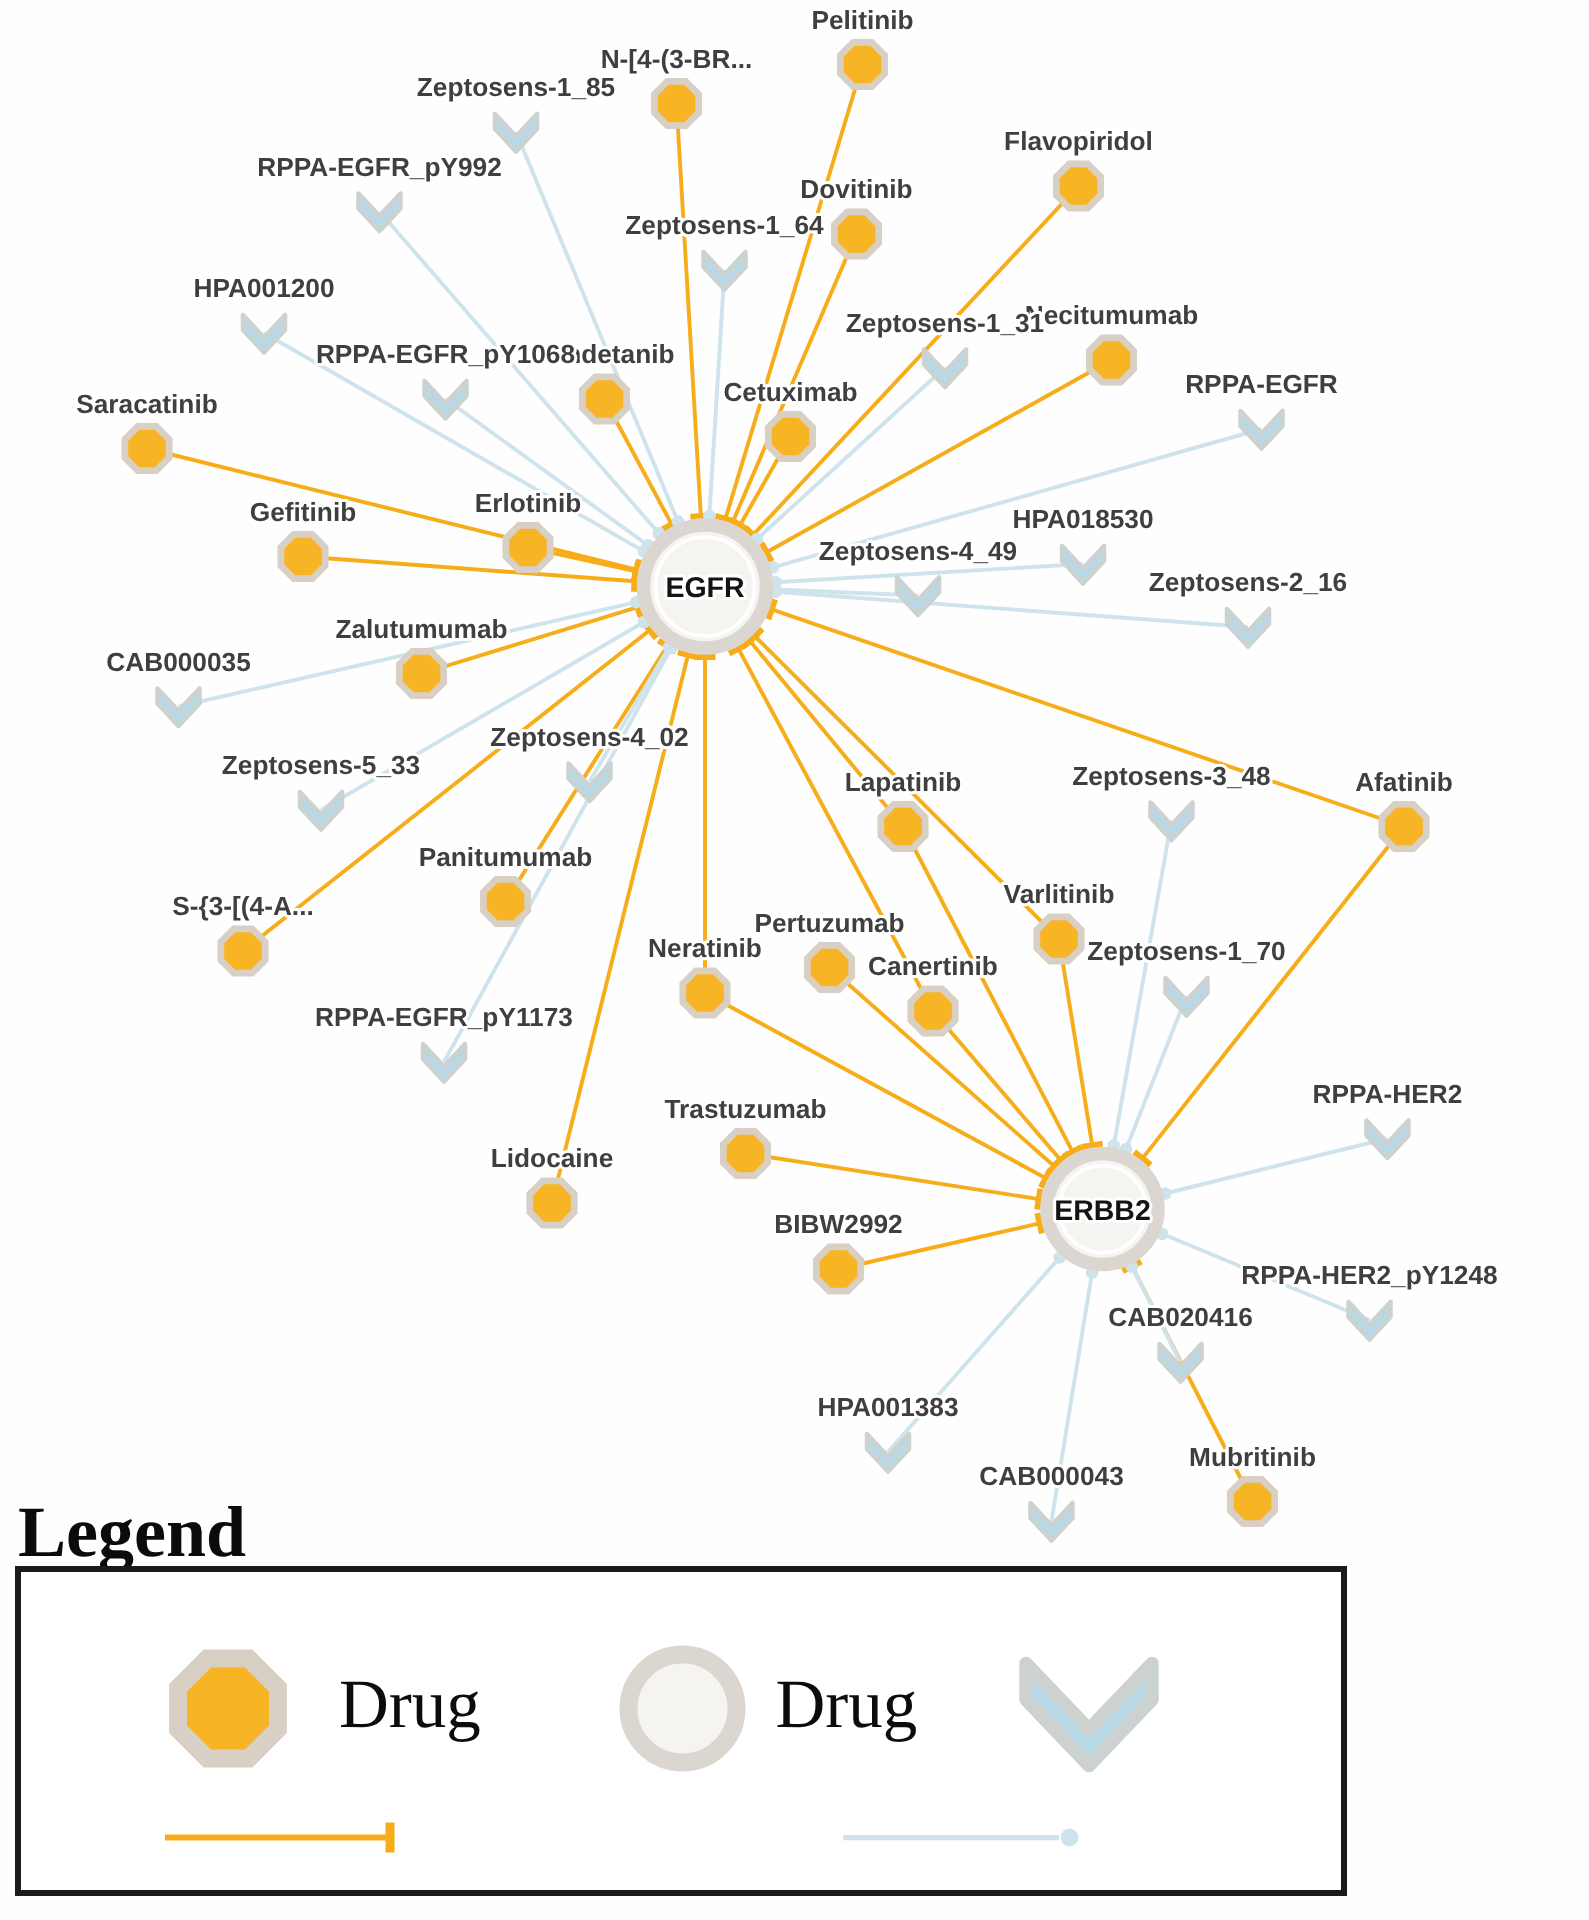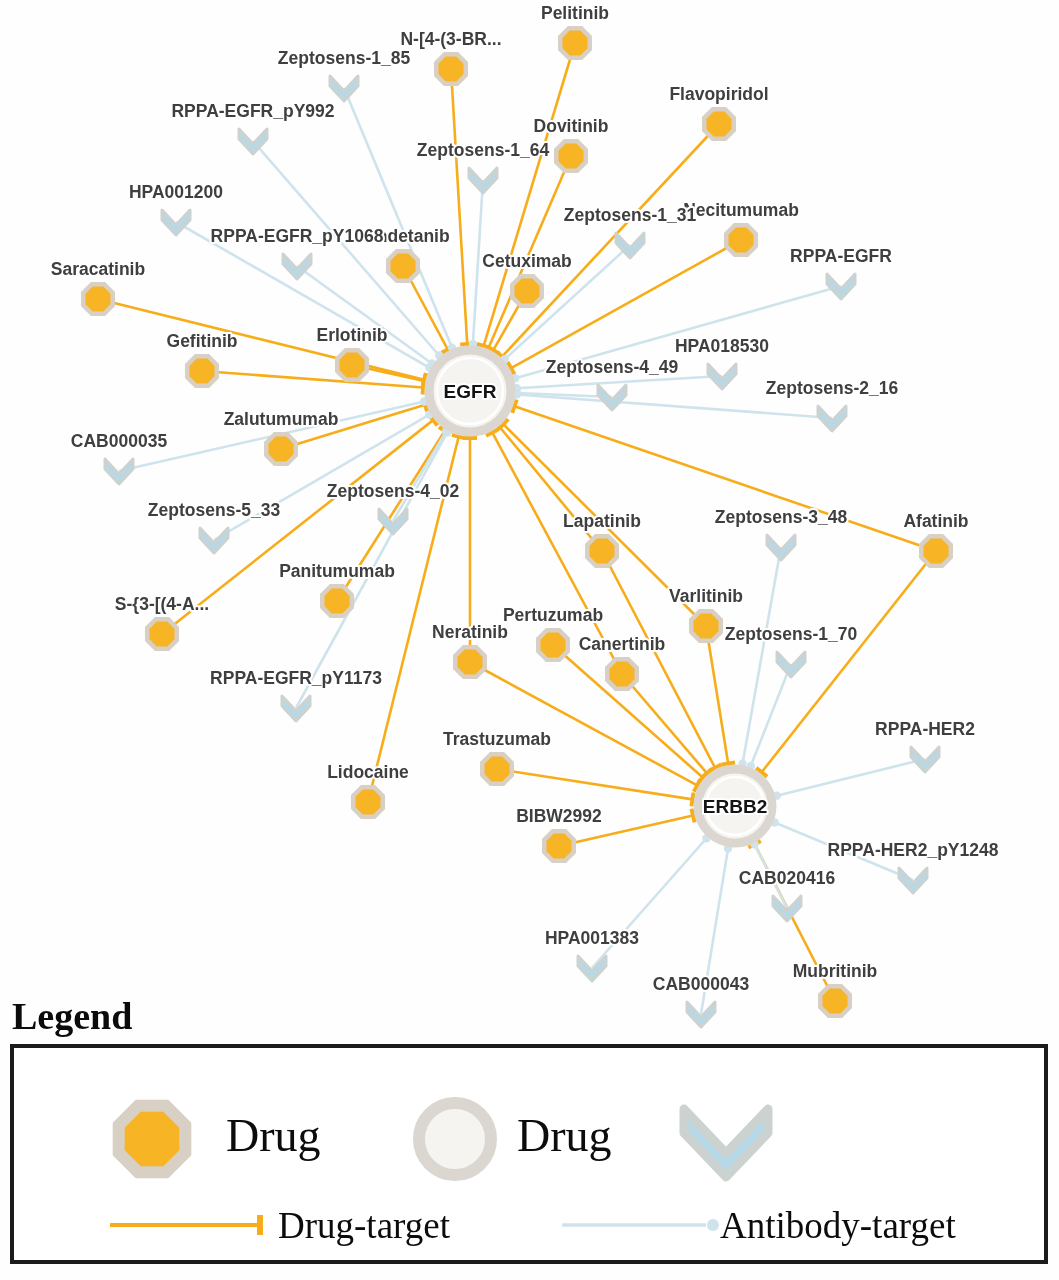--- a/index.html
+++ b/index.html
@@ -13,27 +13,27 @@
     font-family: "Liberation Sans", sans-serif;
   }
   #graph { position: absolute; left: 0; top: 0; }
   #graph text { font-family: "Liberation Sans", sans-serif; }
 
   .legend-title {
     position: absolute;
     left: 12px; top: 994px;
     font-family: "Liberation Serif", serif;
     font-weight: bold;
-    font-size: 38px;
+    font-size: 48px;
     color: #0b0b0b;
   }
   .legend-box {
     position: absolute;
     left: 10px; top: 1044px;
-    width: 1038px; height: 220px;
+    width: 888px; height: 220px;
     border: 4px solid #1b1b1b;
     background: #ffffff;
   }
   .licon { position: absolute; }
   .li-label {
     position: absolute;
     font-family: "Liberation Serif", serif;
     font-size: 46px;
     color: #0c0c0c;
     white-space: nowrap;
@@ -359,22 +359,20 @@
     <div class="li-label" style="left:503px;top:61px">Drug</div>
 
     <svg class="licon" style="left:658px;top:33px" width="108" height="108" viewBox="0 0 108 108">
       <path class="ab-fill" stroke-width="9" stroke-linejoin="round" d="M12,28 L54,72 L96,28 L96,52 L54,96 L12,52 Z"></path>
     </svg>
 
     <svg class="licon" style="left:94px;top:164px" width="172" height="26" viewBox="0 0 172 26">
       <line class="edge-drug" x1="2" y1="13" x2="150" y2="13" stroke-width="4"></line>
       <line class="edge-drug" x1="152" y1="3" x2="152" y2="23" stroke-width="6"></line>
     </svg>
-    <div class="li-label2" style="left:264px;top:156px">Drug-target</div>
 
     <svg class="licon" style="left:546px;top:164px" width="168" height="26" viewBox="0 0 168 26">
       <line class="edge-ab" x1="2" y1="13" x2="146" y2="13" stroke-width="3.5"></line>
       <circle class="edge-ab-dot" cx="153" cy="13" r="6"></circle>
     </svg>
-    <div class="li-label2" style="left:706px;top:156px">Antibody-target</div>
 
   </div>
 </div>
 
 </body></html>

